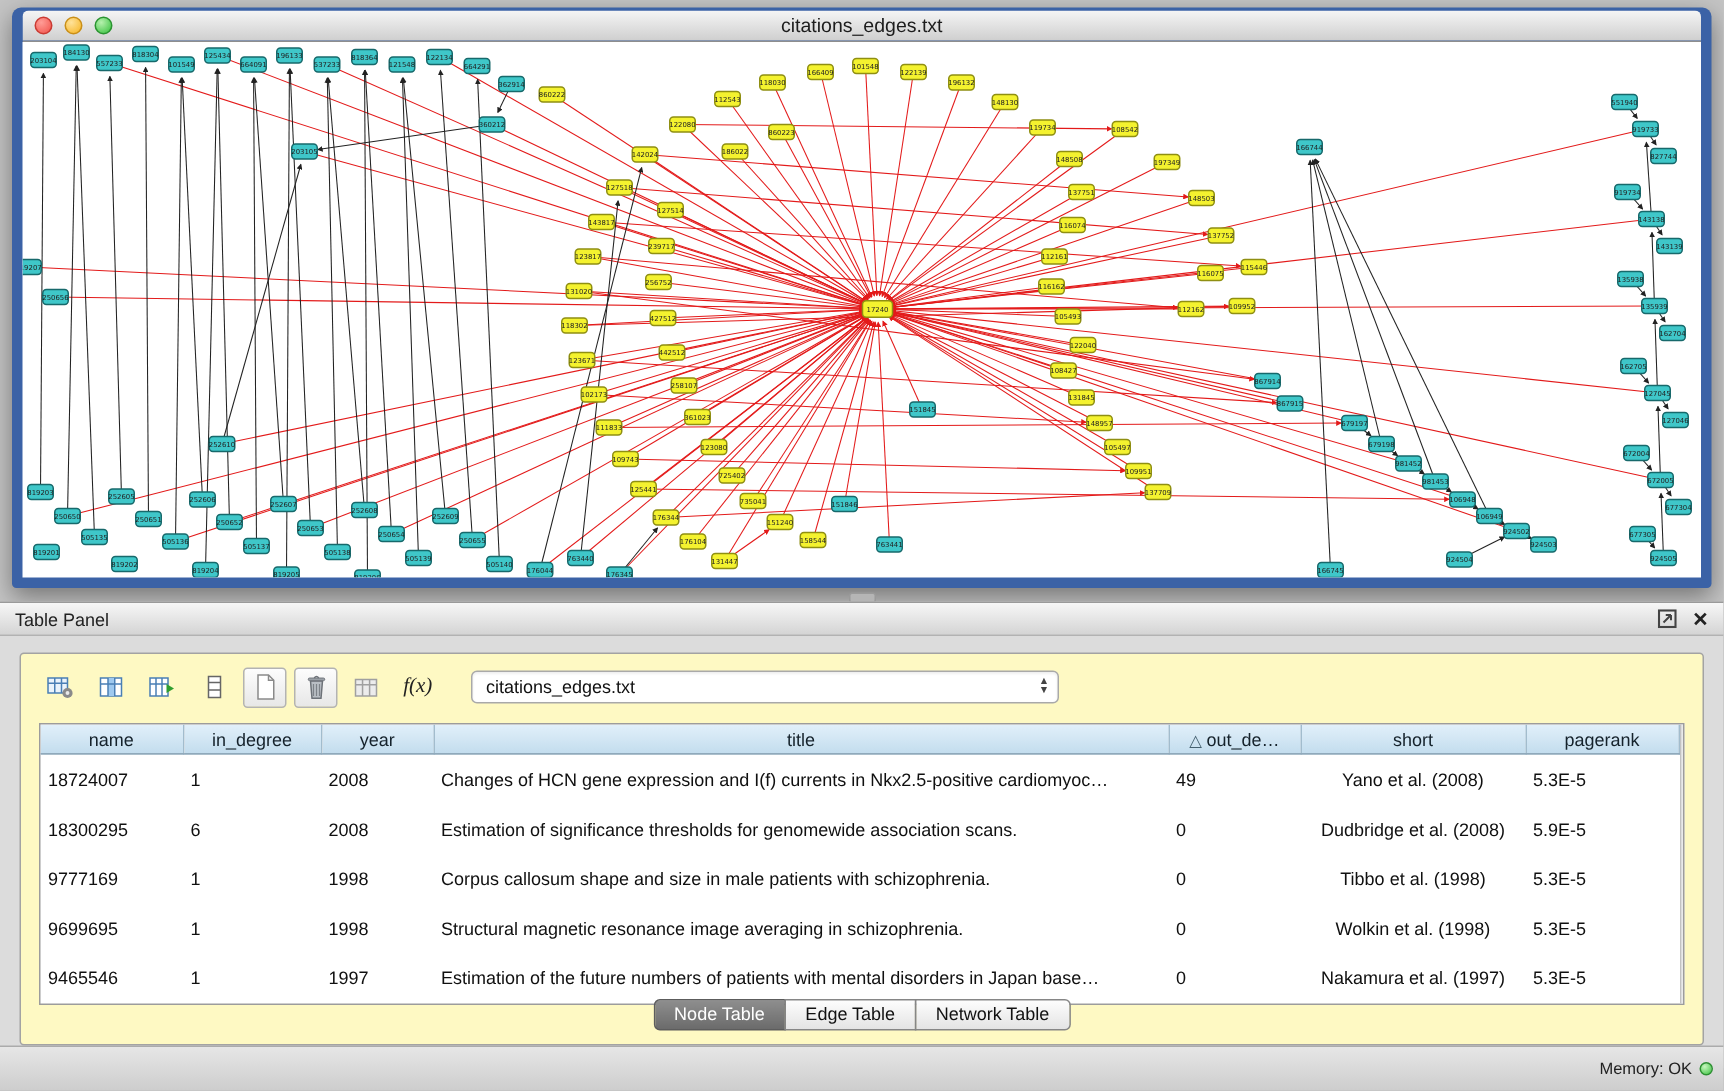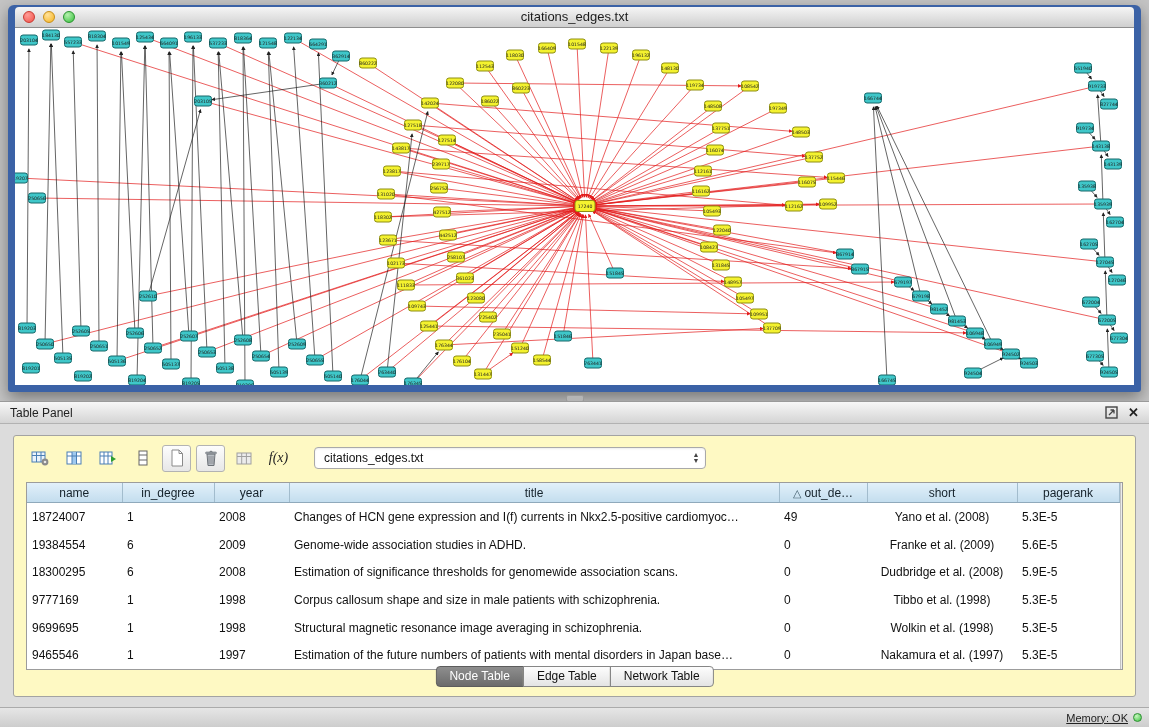--- a/index.html
+++ b/index.html
@@ -55,24 +55,24 @@
     border-left:1px solid #c2c2c2;position:relative;}
   .vthumb{position:absolute;left:2px;top:2px;width:10px;height:74px;border-radius:6px;
     background:linear-gradient(90deg,#cfcfcf,#ababab);border:1px solid #9a9a9a;}
   .tabs{position:absolute;left:50%;bottom:9px;transform:translateX(-50%);display:flex;}
   .tab{height:19px;line-height:19px;padding:0 13px;font-size:12px;color:#111;
     border:1px solid #868686;background:linear-gradient(#fdfdfd,#e4e4e4);margin-left:-1px;}
   .tab:first-child{border-radius:4px 0 0 4px;margin-left:0;}
   .tab:last-child{border-radius:0 4px 4px 0;}
   .tab.selected{background:linear-gradient(#8e8e8e,#6b6b6b);color:#fff;border-color:#5c5c5c;}
   
-  .statusbar{position:absolute;left:0;bottom:0;width:100%;height:20px;box-sizing:border-box;
+  .statusbar{position:absolute;left:0;bottom:0;width:100%;height:30px;box-sizing:border-box;
     background:linear-gradient(#e6e6e6,#cdcdcd);border-top:1px solid #ababab;
     display:flex;align-items:center;justify-content:flex-end;gap:5px;padding-right:7px;
-    font-size:11px;color:#222;text-decoration:underline;}
+    font-size:11px;color:#222;}
   .green-dot{width:9px;height:9px;border-radius:50%;box-sizing:border-box;
     background:radial-gradient(circle at 35% 30%,#c8f7bf,#3cc341);border:1px solid #2d9032;}
 </style>
 </head>
 <body>
 
 <div class="net-window">
   <div class="titlebar">
     <div class="lights">
       <span class="light red"></span>
@@ -639,29 +639,20 @@
             <tr>
               <td class="c0">18724007</td>
               <td class="c1">1</td>
               <td class="c2">2008</td>
               <td class="c3">Changes of HCN gene expression and I(f) currents in Nkx2.5-positive cardiomyoc…</td>
               <td class="c4">49</td>
               <td class="c5">Yano et al. (2008)</td>
               <td class="c6">5.3E-5</td>
             </tr>
             <tr>
-              <td class="c0">19384554</td>
-              <td class="c1">6</td>
-              <td class="c2">2009</td>
-              <td class="c3">Genome-wide association studies in ADHD.</td>
-              <td class="c4">0</td>
-              <td class="c5">Franke et al. (2009)</td>
-              <td class="c6">5.6E-5</td>
-            </tr>
-            <tr>
               <td class="c0">18300295</td>
               <td class="c1">6</td>
               <td class="c2">2008</td>
               <td class="c3">Estimation of significance thresholds for genomewide association scans.</td>
               <td class="c4">0</td>
               <td class="c5">Dudbridge et al. (2008)</td>
               <td class="c6">5.9E-5</td>
             </tr>
             <tr>
               <td class="c0">9777169</td>

